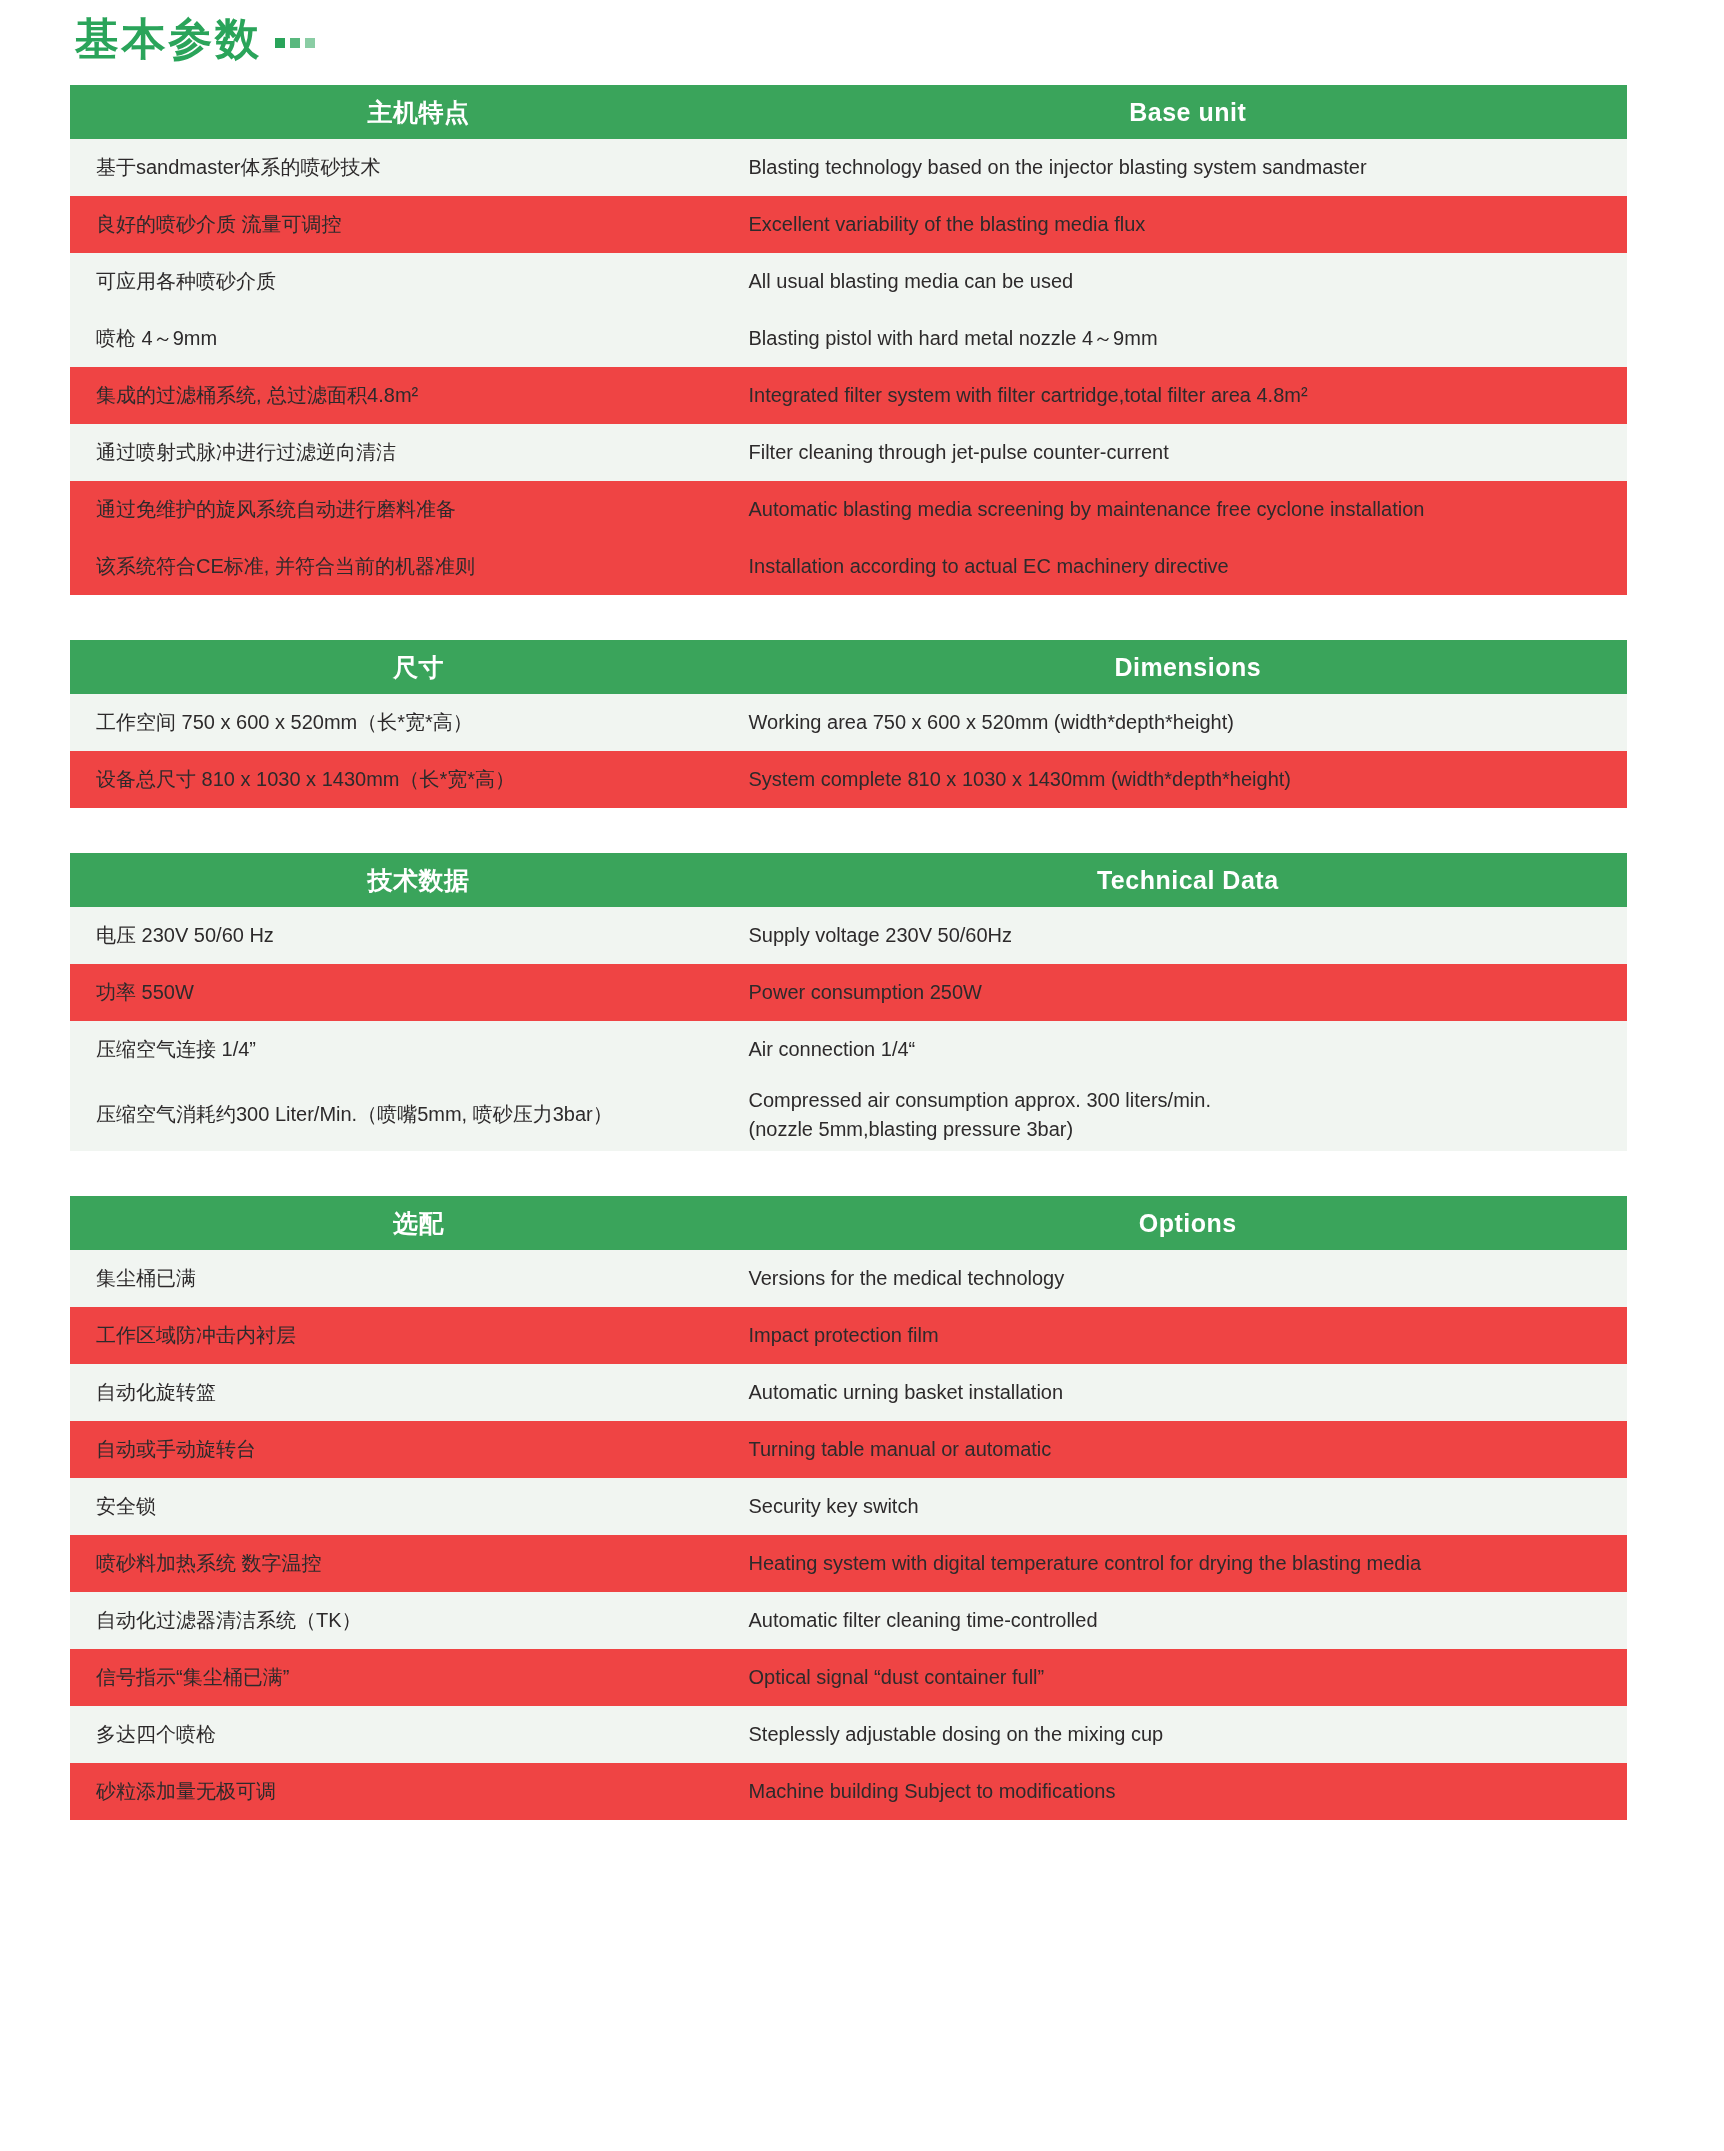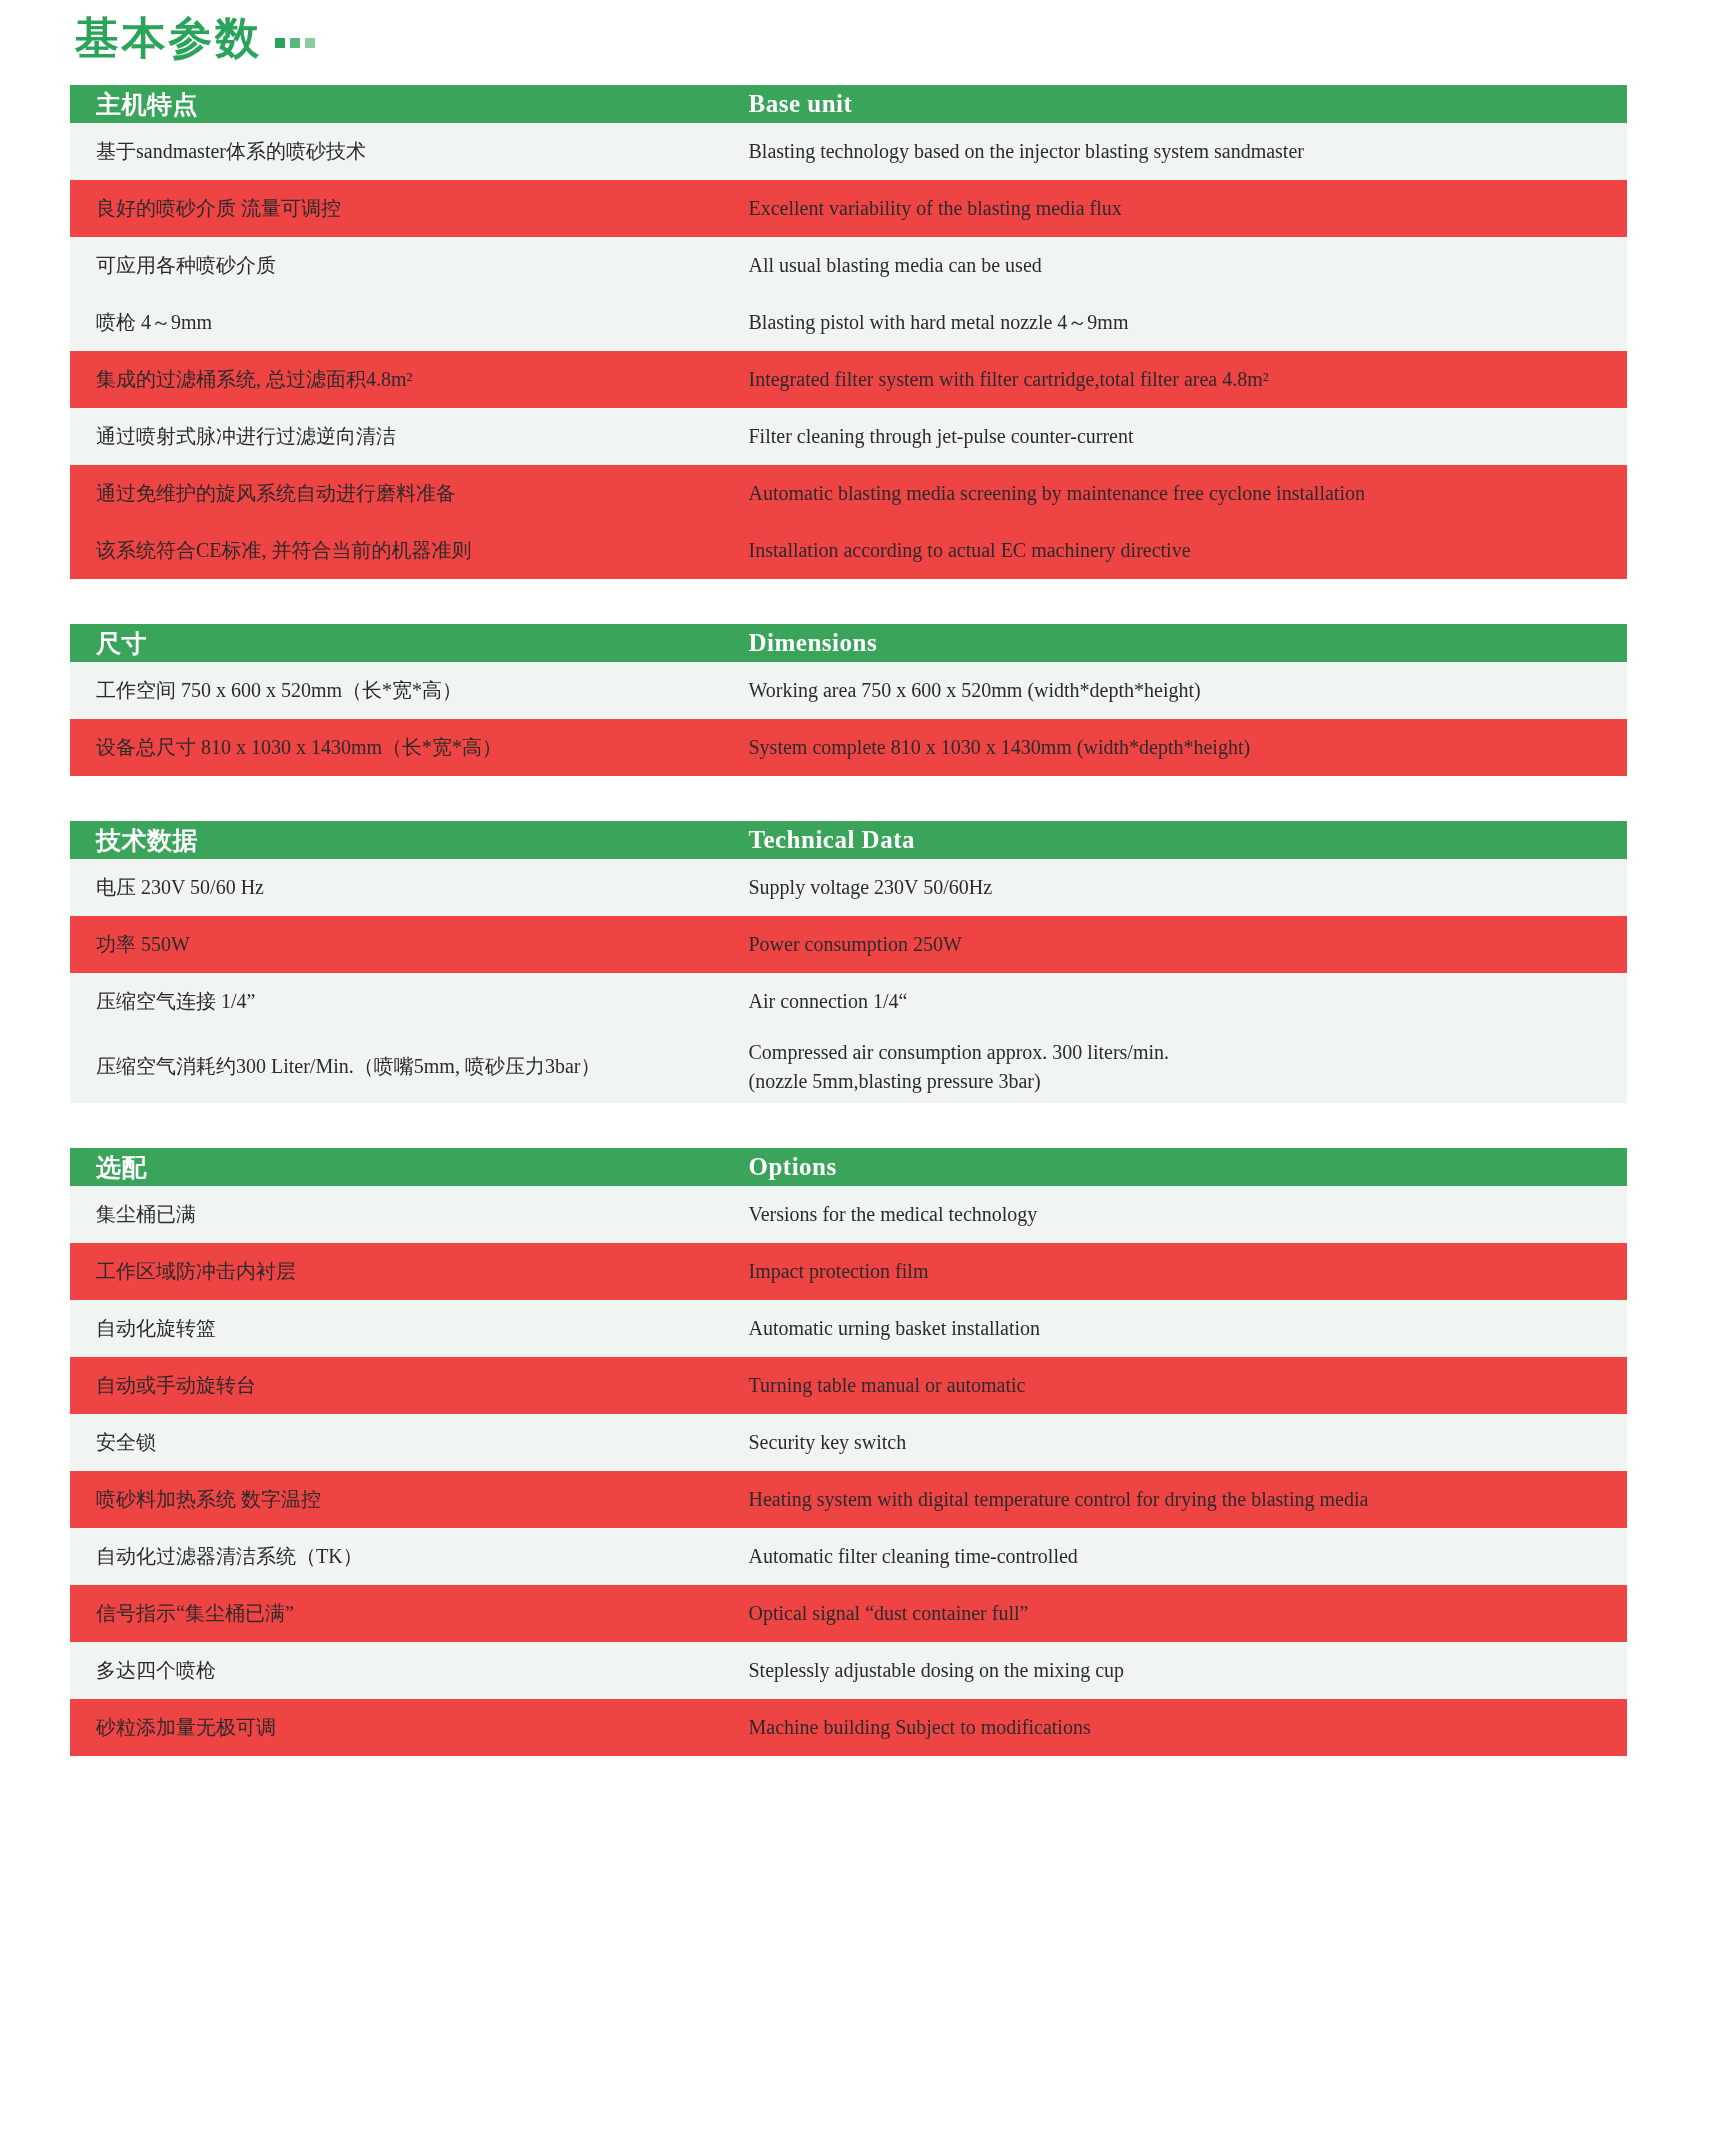--- a/index.html
+++ b/index.html
@@ -13,21 +13,20 @@
     min-height: 2152px;
     font-family: "Liberation Sans", sans-serif;
     color: #231f20;
     -webkit-font-smoothing: antialiased;
   }
   .page {
     width: 1725px;
     min-height: 2152px;
     padding: 0 98px 37px 70px;
     position: relative;
-    font-family: Liberation Serif, serif;
   }
 
   
   .page-title-wrap {
     display: flex;
     align-items: flex-end;
     padding-top: 17px;
     padding-bottom: 24px;
     padding-left: 4.7px;
   }
@@ -56,22 +55,23 @@
 
   
   .spec-table {
     width: 100%;
     margin-bottom: 45px;
   }
   .spec-head {
     display: flex;
     background: #3aa45b;
     color: #ffffff;
-    height: 38px;
+    height: 54px;
     align-items: center;
+    text-align: center;
   }
   .spec-head .cell {
     font-size: 25px;
     font-weight: bold;
     letter-spacing: 0.5px;
   }
   .cell-cn {
     width: 671px;
     flex: 0 0 671px;
     padding-left: 26px;

